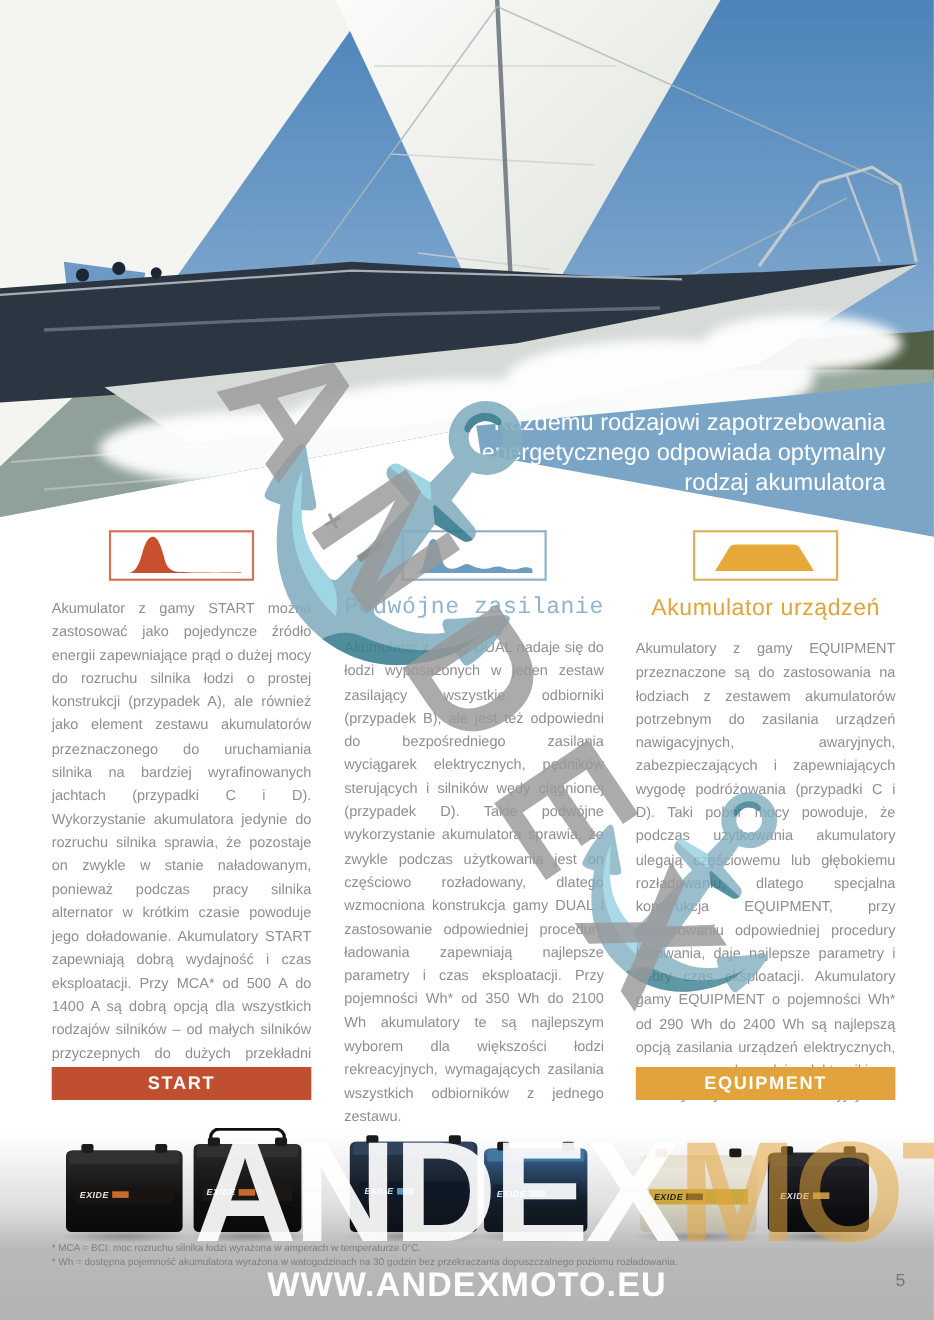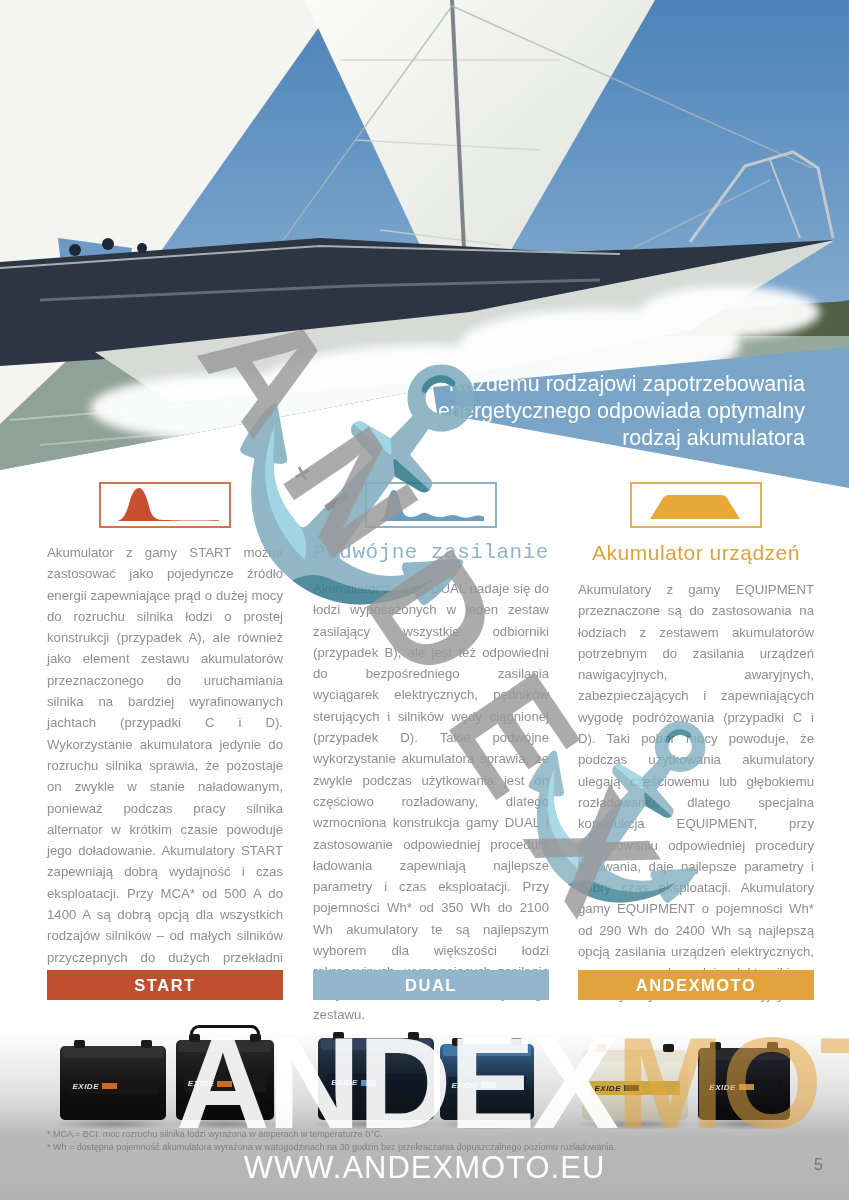--- a/index.html
+++ b/index.html
@@ -65,21 +65,21 @@
   .b5 .bbody{background:linear-gradient(180deg,#f1efe7,#dbd7c8 55%,#beba a9);background:linear-gradient(180deg,#f1efe7,#dbd7c8 55%,#bebaa9);}
   .b5 .lid{background:#e6e2d4;} .b5 .label{background:#caa83f;} .b5 .label span{color:#2a2417;} .b5 .chip{background:#2a2417;}
   .b5 .t1{background:#b03a2a;}
   .b6 .bbody{background:linear-gradient(180deg,#25252c,#111116 60%,#0a0a0d);}
   .b6 .lid{background:#28282f;} .b6 .label{background:#141318;} .b6 .label span{color:#dddddd;} .b6 .chip{background:#b9913f;}
 
   
   .fn{position:absolute;left:47px;z-index:3;color:#7f7f7f;font-size:9px;line-height:13px;}
   .fn1{top:1128px;} .fn2{top:1141px;}
   .footer-url{position:absolute;left:0;right:0;top:1150px;z-index:7;text-align:center;
-              color:#fdfdfd;font-size:31px;font-weight:normal;letter-spacing:1px;}
+              color:#fdfdfd;font-size:31px;font-weight:bold;letter-spacing:1px;}
   .page-num{position:absolute;right:26px;top:1156px;z-index:7;font-size:16px;color:#767676;}
 
   
   .wm-anchor1{position:absolute;left:224px;top:352px;z-index:4;font-size:245px;line-height:1;
               color:rgba(240,227,178,.88);transform:rotate(40deg);}
   .wm-anchor2{position:absolute;left:516px;top:712px;z-index:4;font-size:185px;line-height:1;
               color:rgba(240,227,178,.8);transform:rotate(40deg);}
   .wm-x{position:absolute;left:294px;top:462px;z-index:4;font-size:20px;font-weight:bold;
         color:rgba(135,135,135,.85);transform:rotate(18deg);}
   .wm-dash{position:absolute;left:324px;top:498px;z-index:4;width:26px;height:7px;
@@ -173,32 +173,31 @@
     <div class="icon-box">
       <svg width="128" height="42" viewBox="0 0 128 42">
         <path d="M12,37 C16,36 18,31 20,21 C22,10 24,6 27,6 C30,6 32,12 34,22
                  C36,30 38,33 44,33 C50,33 52,30 56,29 C60,28 62,31 66,32
                  C72,33.5 76,33.5 80,32 C84,30.5 88,30.5 92,32.5 C96,34 102,34 106,32.5
                  C110,31 114,31.5 117,33 L117,37 Z" fill="#6d9cbf"></path>
       </svg>
     </div>
     <div class="col-heading">Podwójne zasilanie</div>
     <div class="col-body">Akumulator z gamy DUAL nadaje się do łodzi wyposażonych w jeden zestaw zasilający wszystkie odbiorniki (przypadek B), ale jest też odpowiedni do bezpośredniego zasilania wyciągarek elektrycznych, pędników sterujących i silników wędy ciągnionej (przypadek D). Takie podwójne wykorzystanie akumulatora sprawia, że zwykle podczas użytkowania jest on częściowo rozładowany, dlatego wzmocniona konstrukcja gamy DUAL i zastosowanie odpowiedniej procedury ładowania zapewniają najlepsze parametry i czas eksploatacji. Przy pojemności Wh* od 350 Wh do 2100 Wh akumulatory te są najlepszym wyborem dla większości łodzi rekreacyjnych, wymagających zasilania wszystkich odbiorników z jednego zestawu.</div>
-    <div class="col-btn">DUAL</div>
   </div>
 
   <div class="col col-equip c-equip">
     <div class="icon-box">
       <svg width="128" height="42" viewBox="0 0 128 42">
         <path d="M18,35 L31,14 Q33,11 37,11 L89,11 Q93,11 95,14 L108,35 Z" fill="#e7a83a"></path>
       </svg>
     </div>
     <div class="col-heading">Akumulator urządzeń</div>
     <div class="col-body">Akumulatory z gamy EQUIPMENT przeznaczone są do zastosowania na łodziach z zestawem akumulatorów potrzebnym do zasilania urządzeń nawigacyjnych, awaryjnych, zabezpieczających i zapewniających wygodę podróżowania (przypadki C i D). Taki pobór mocy powoduje, że podczas użytkowania akumulatory ulegają częściowemu lub głębokiemu rozładowaniu, dlatego specjalna konstrukcja EQUIPMENT, przy zastosowaniu odpowiedniej procedury ładowania, daje najlepsze parametry i dobry czas eksploatacji. Akumulatory gamy EQUIPMENT o pojemności Wh* od 290 Wh do 2400 Wh są najlepszą opcją zasilania urządzeń elektrycznych, począwszy od małej elektroniki, a skończywszy na zasilaniu awaryjnym.</div>
-    <div class="col-btn">ANDEXMOTO</div>
+    <div class="col-btn">EQUIPMENT</div>
   </div>
 
   <div class="bottom-grad"></div>
 
   <div class="bats">
     <div class="bat b1">
       <div class="shadow"></div>
         <div class="bbody"></div>
         <div class="lid"></div>
       <div class="t1"></div>

